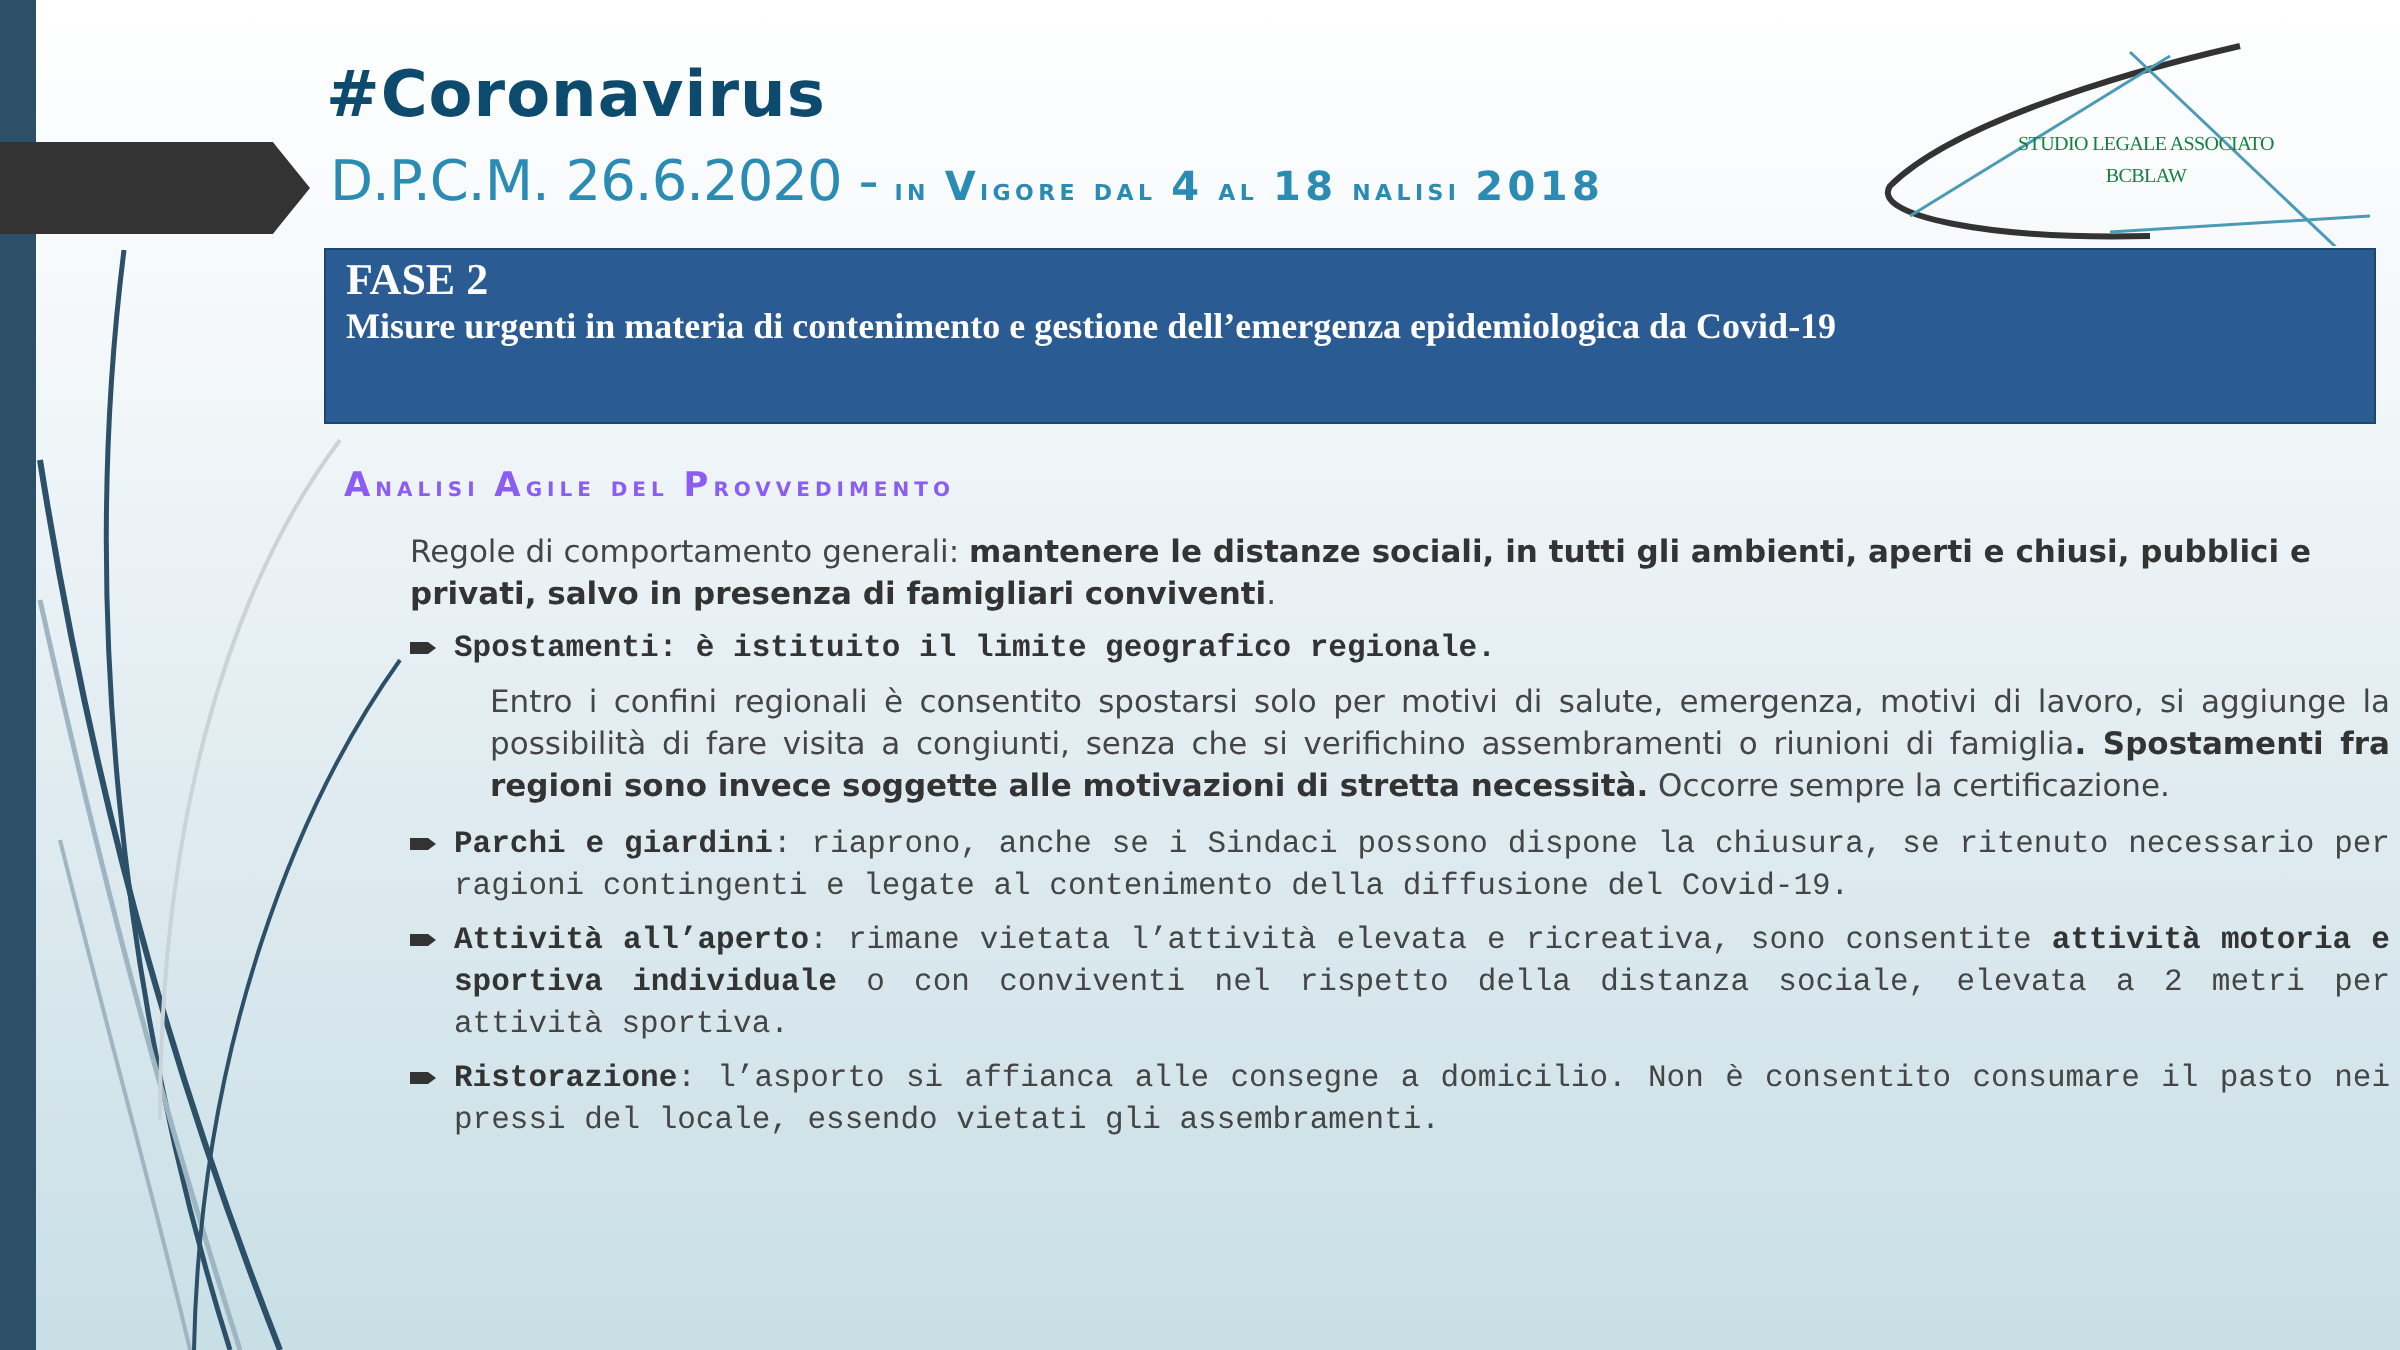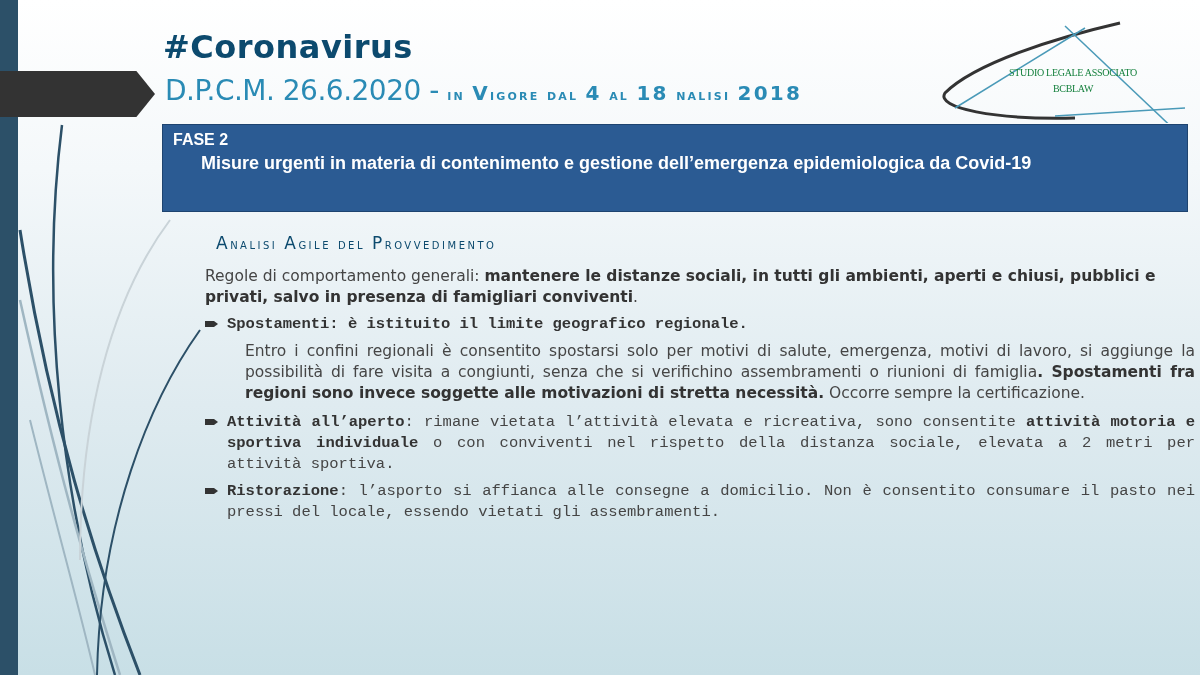--- a/index.html
+++ b/index.html
@@ -35,25 +35,25 @@
   .logo-text {
     position:absolute; left:983px; top:65px; width:180px; text-align:center;
     font-family:"Liberation Serif", serif; font-size:10px; line-height:16px; color:#15803d;
     letter-spacing:-0.3px;
   }
   .header-box {
     position:absolute; left:162px; top:124px; width:1026px; height:88px;
     background:#2b5b93; border:1px solid #1e4470; box-sizing:border-box;
     padding:4px 10px; color:#ffffff;
   }
-  .header-box .fase { font-size:16px; font-weight:bold; line-height:22px; font-family:Liberation Sans, sans-serif; }
-  .header-box .desc { font-size:18px; font-weight:bold; line-height:25px; font-family:Liberation Sans, sans-serif;margin-left:28px; }
+  .header-box .fase { font-size:22px; font-weight:bold; line-height:22px; font-family:Liberation Serif, serif; }
+  .header-box .desc { font-size:18px; font-weight:bold; line-height:25px; font-family:Liberation Serif, serif; }
   .section-title {
-    position:absolute; left:172px; top:233px; font-size:14px; font-weight:normal;
-    letter-spacing:2.5px; color:#0c4a6e; font-variant: small-caps; margin-left: 44px;
+    position:absolute; left:172px; top:233px; font-size:14px; font-weight:bold;
+    letter-spacing:2.5px; color:#8b5cf6; font-variant: small-caps;
   }
   .section-title .cap { font-size:17px; }
   .content {
     position:absolute; left:172px; top:266px; width:990px;
     font-size:15.5px; line-height:21px; color:#454545;margin-left:33px;
   }
   .content p { margin:0; }
   .content b { color:#333; }
   .intro { margin-bottom:6px !important; }
   .bullet { position:relative; padding-left:22px; margin-bottom:6px !important; text-align:justify;font-family:Liberation Mono, monospace; }
@@ -110,20 +110,26 @@
   <p class="bullet">
     <svg class="ico" viewBox="0 0 14 10">
         <path d="M0 2 H9 L13 5 L9 8 H0 Z" fill="#333"></path>
       </svg>
     <b>Spostamenti: è istituito il limite geografico regionale.</b>
   </p>
   <p class="sub-para">
     <span>Entro i confini regionali  è consentito spostarsi solo per motivi di salute, emergenza, motivi di lavoro, si aggiunge la possibilità di fare visita a congiunti, senza che si verifichino assembramenti o riunioni di famiglia</span><b>. Spostamenti fra regioni sono invece soggette alle motivazioni di stretta necessità.</b><span> Occorre sempre la certificazione.</span>
   </p>
 
+  <p class="bullet">
+    <svg class="ico" viewBox="0 0 14 10">
+        <path d="M0 2 H9 L13 5 L9 8 H0 Z" fill="#333"></path>
+      </svg>
+    <b>Parchi e giardini</b><span>: riaprono, anche se i Sindaci possono dispone la chiusura, se ritenuto necessario per ragioni contingenti e legate al contenimento della diffusione del Covid-19.</span>
+  </p>
 
   <p class="bullet">
     <svg class="ico" viewBox="0 0 14 10">
         <path d="M0 2 H9 L13 5 L9 8 H0 Z" fill="#333"></path>
       </svg>
     <b>Attività all’aperto</b><span>: rimane vietata l’attività elevata e ricreativa, sono consentite </span><b>attività motoria e sportiva individuale</b><span> o con conviventi nel rispetto della distanza sociale, elevata a 2 metri per attività sportiva.</span>
   </p>
 
   <p class="bullet">
     <svg class="ico" viewBox="0 0 14 10">

